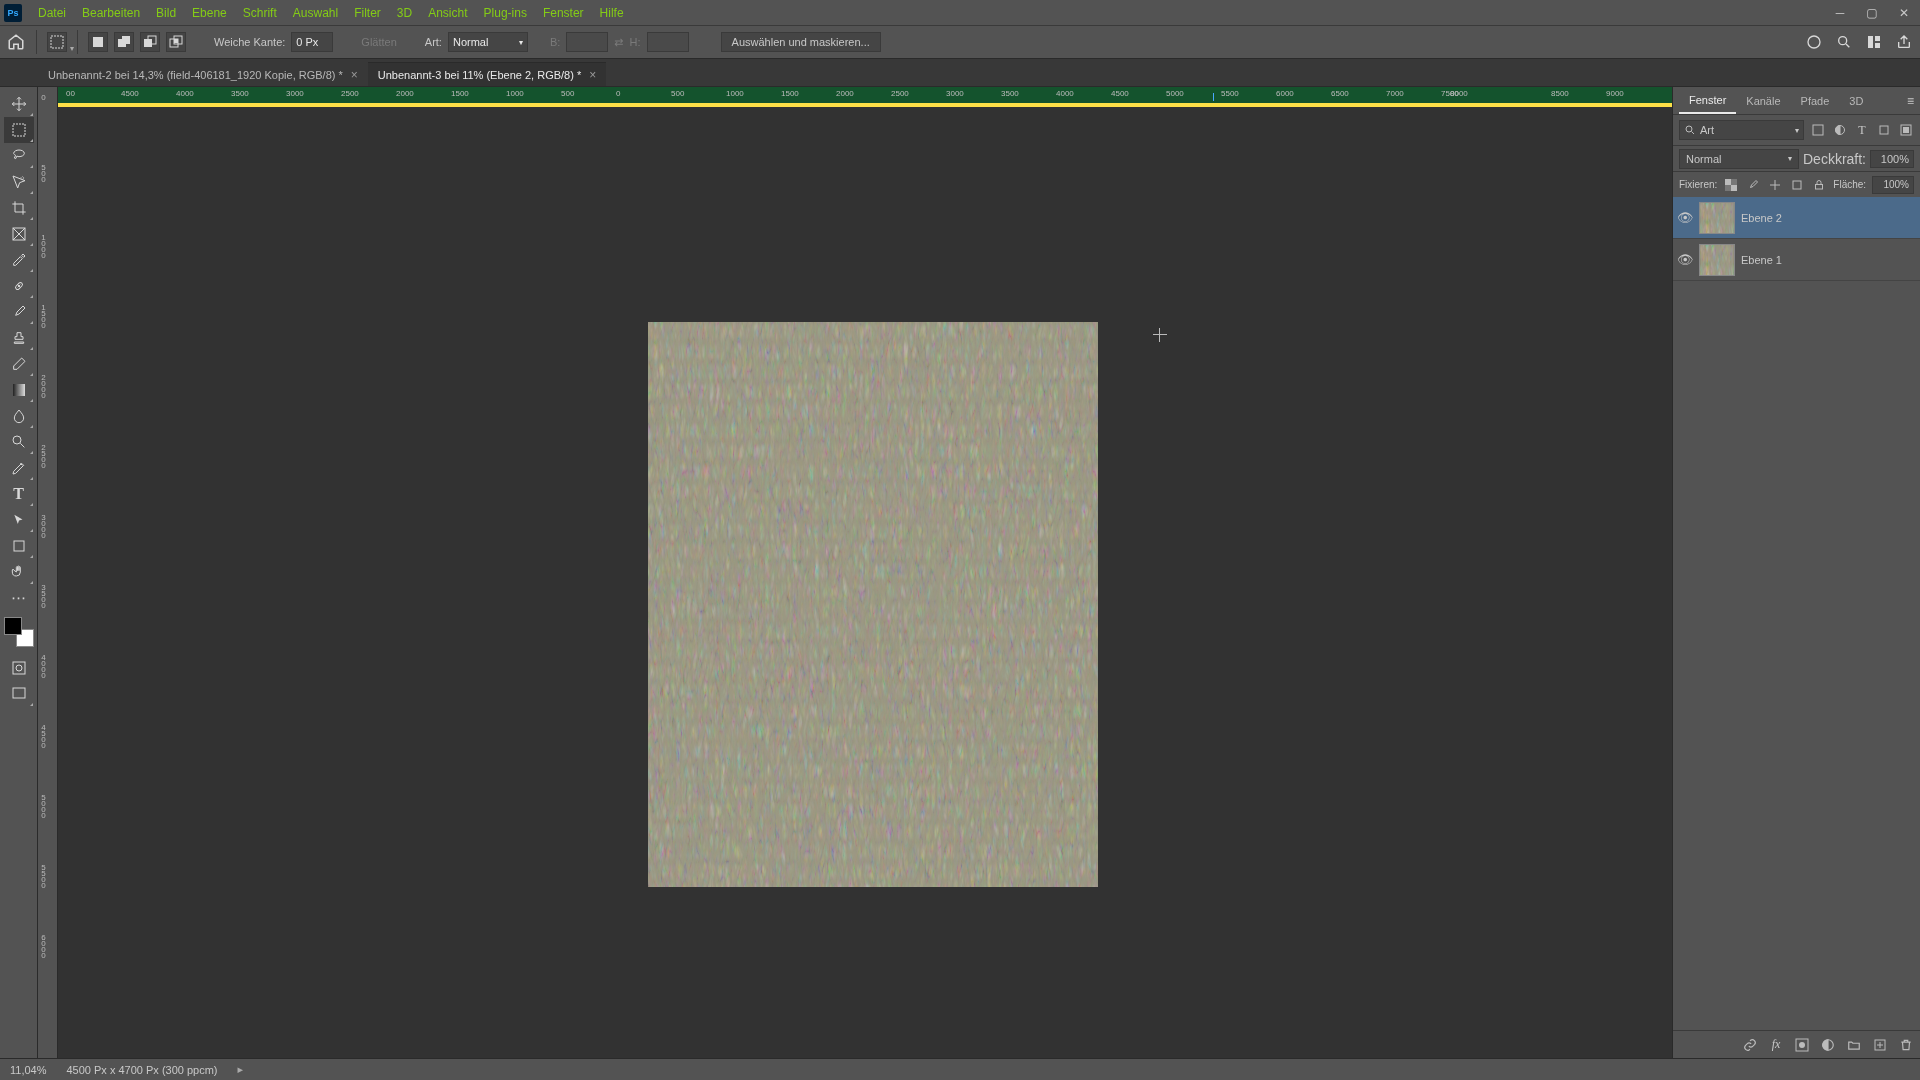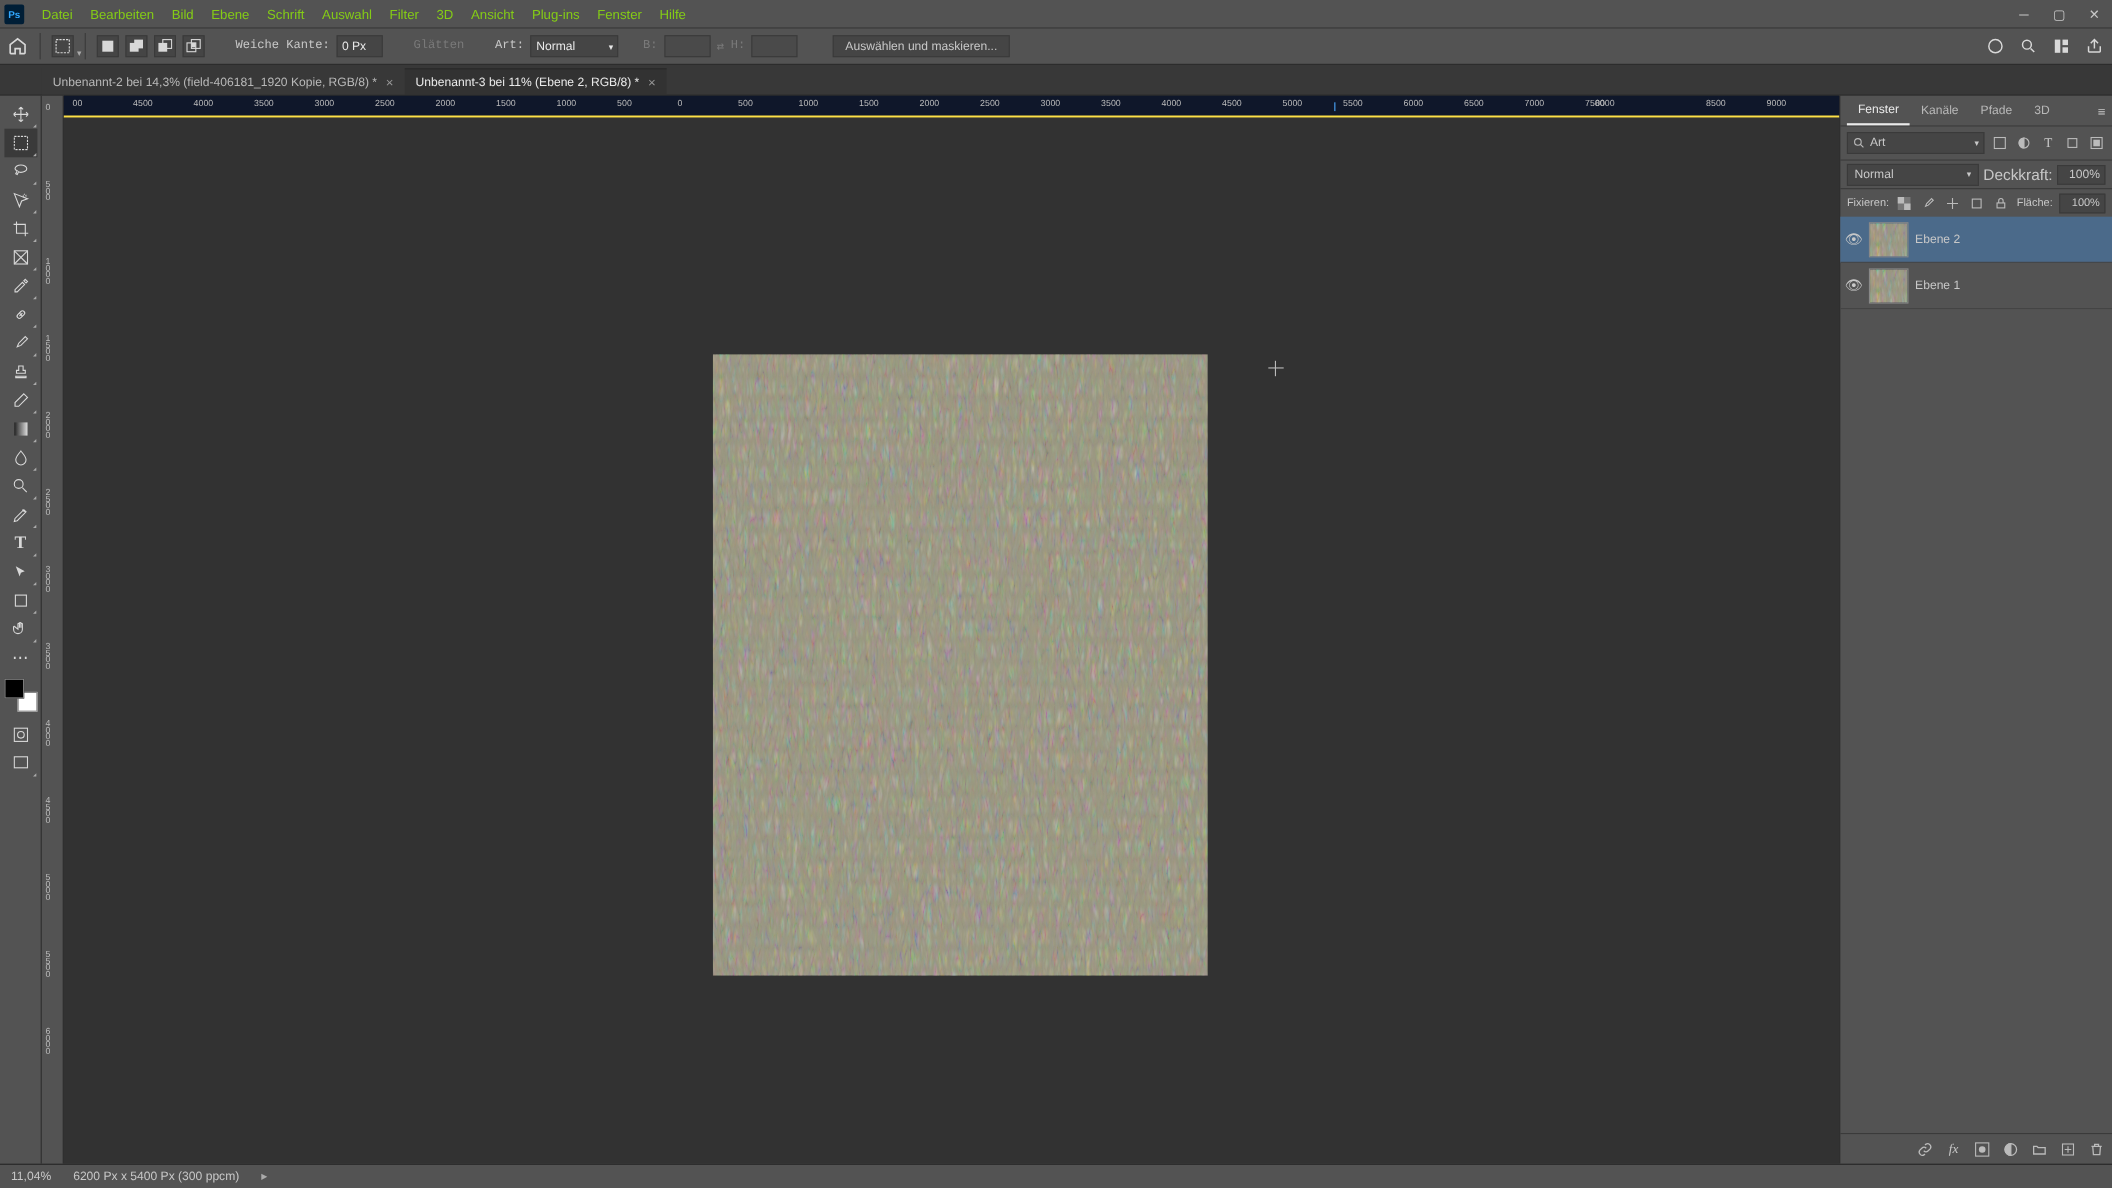--- a/index.html
+++ b/index.html
@@ -10,21 +10,21 @@
 .ps-logo { width:18px; height:18px; background:#001e36; color:#31a8ff; font-size:9px; font-weight:bold; display:flex; align-items:center; justify-content:center; border-radius:2px; margin-right:8px; }
 .menu-item { padding:0 8px; height:100%; display:flex; align-items:center; cursor:default; font-size:12px; color:#84cc16; }
 .winbtns { position:absolute; right:0; top:0; display:flex; height:100%; }
 .winbtn { width:32px; display:flex; align-items:center; justify-content:center; font-size:12px; color:#c8c8c8; }
 
 
 .optbar { height:34px; background:#535353; border-top:1px solid #3a3a3a; border-bottom:1px solid #2a2a2a; display:flex; align-items:center; padding:0 6px; gap:6px; position:relative; }
 .opt-icon { width:20px; height:20px; display:flex; align-items:center; justify-content:center; border:1px solid #3a3a3a; background:#454545; }
 .opt-icon.home { border:none; background:none; font-size:16px; }
 .opt-sep { width:1px; height:24px; background:#3a3a3a; margin:0 4px; }
-.opt-label { font-size:11px; color:#c8c8c8;font-family:Liberation Mono, monospace; }
+.opt-label { font-size:11px; color:#c8c8c8; }
 .opt-label.dis { color:#7a7a7a; }
 .opt-input { width:42px; height:20px; background:#454545; border:1px solid #3a3a3a; color:#e8e8e8; font-size:11px; padding:0 4px; }
 .opt-select { width:80px; height:20px; background:#454545; border:1px solid #3a3a3a; color:#e8e8e8; font-size:11px; padding:0 4px; display:flex; align-items:center; justify-content:space-between; }
 .opt-btn { height:20px; padding:0 10px; background:#454545; border:1px solid #3a3a3a; display:flex; align-items:center; font-size:11px; }
 .opt-right { position:absolute; right:6px; display:flex; gap:10px; align-items:center; }
 .opt-ricon { width:20px; height:20px; display:flex; align-items:center; justify-content:center; font-size:14px; }
 
 
 .tabs { height:28px; background:#383838; display:flex; align-items:end; padding-left:38px; border-bottom:1px solid #2a2a2a; }
 .tab { height:24px; padding:0 10px; display:flex; align-items:center; font-size:11px; color:#b8b8b8; background:#383838; border-top:1px solid transparent; gap:8px; }
@@ -39,21 +39,21 @@
 .tool-tri { position:absolute; bottom:1px; right:1px; width:0; height:0; border-left:3px solid transparent; border-bottom:3px solid #aaa; }
 .fgbg { width:30px; height:30px; position:relative; margin-top:6px; }
 .fgsw { width:18px; height:18px; background:#000; border:1px solid #888; position:absolute; top:0; left:0; z-index:2; }
 .bgsw { width:18px; height:18px; background:#fff; border:1px solid #888; position:absolute; bottom:0; right:0; }
 .tbot { margin-top:8px; }
 
 .vruler { width:20px; background:#535353; border-right:1px solid #2a2a2a; position:relative; overflow:hidden; }
 .vruler .vlbl { position:absolute; left:2px; font-size:8px; color:#bbb; writing-mode:vertical-lr; text-orientation:upright; letter-spacing:-3px; line-height:6px; }
 
 .canvas-wrap { flex:1; display:flex; flex-direction:column; }
-.hruler { height:20px; background:#0f172a; border-bottom:2px solid #fde047; position:relative; overflow:hidden; font-size:8px; color:#bbb; }
+.hruler { height:20px; background:#14532d; border-bottom:4px solid #fde047; position:relative; overflow:hidden; font-size:8px; color:#bbb; }
 .hruler .hlbl { position:absolute; top:2px; }
 .hruler .marker { position:absolute; top:6px; width:1px; height:8px; background:#4aa8ff; }
 .canvas { flex:1; background:#323232; position:relative; overflow:hidden; }
 .canvas-img { position:absolute; width:450px; height:565px; top:215px; left:590px; }
 .cursor-cross { position:absolute; width:14px; height:14px; }
 .cursor-cross::before, .cursor-cross::after { content:""; position:absolute; background:#bbb; }
 .cursor-cross::before { left:6px; top:0; width:1px; height:14px; }
 .cursor-cross::after { top:6px; left:0; height:1px; width:14px; }
 
 .rightpane { width:248px; background:#535353; border-left:1px solid #2a2a2a; display:flex; flex-direction:column; }
@@ -573,15 +573,15 @@
           <svg width="14" height="14" viewBox="0 0 24 24" fill="none" stroke="#bbb" stroke-width="2">
             <path d="M4 7h16M9 7V4h6v3M6 7l1 13h10l1-13"></path>
           </svg>
         </span>
     </div>
   </div>
 </div>
 
 <div class="status">
   <span>11,04%</span>
-  <span>6200 Px x 5400 Px (300 ppcm)</span>
+  <span>4500 Px x 4700 Px (300 ppcm)</span>
   <span class="chev">▸</span>
 </div>
 
 </body></html>

